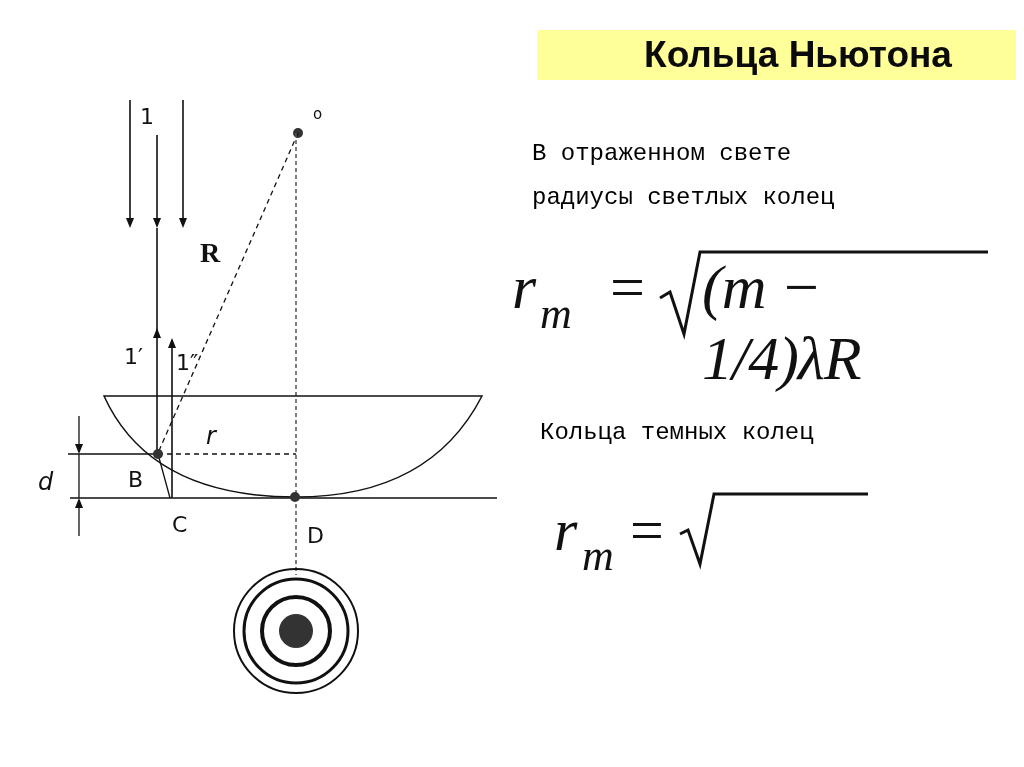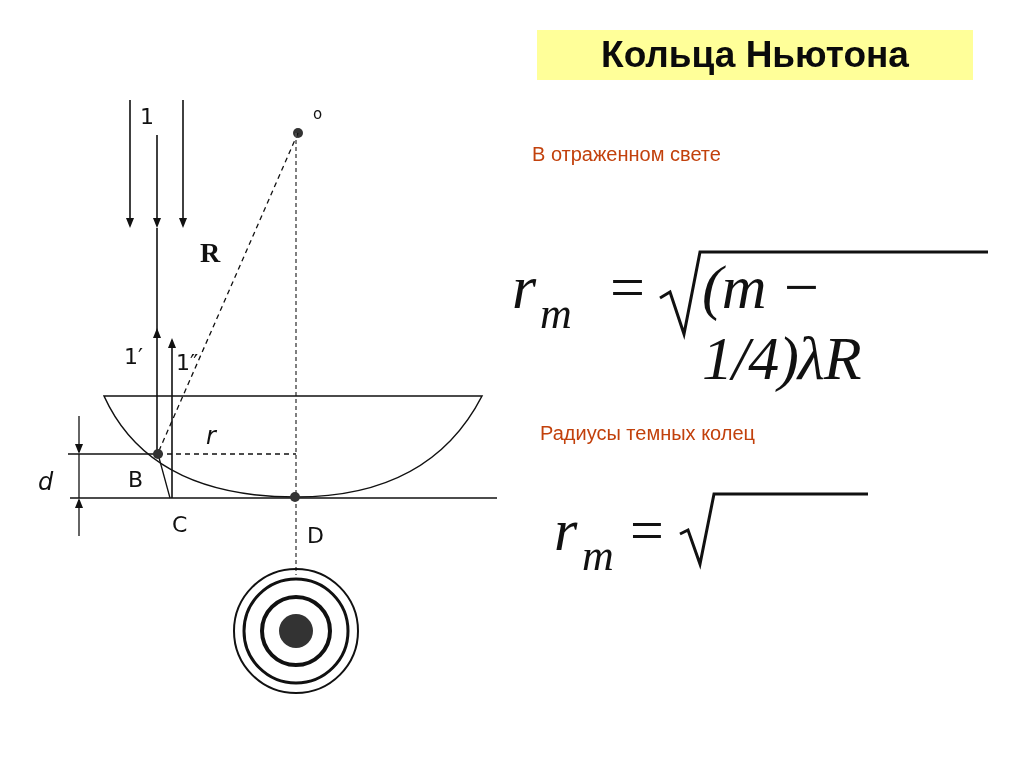--- a/index.html
+++ b/index.html
@@ -1,45 +1,46 @@
 <!DOCTYPE html>
 <html><head>
 <meta charset="utf-8">
 <style>
   html, body { margin:0; padding:0; background:#ffffff; }
   body { width:1024px; height:767px; position:relative; overflow:hidden; font-family:"Liberation Sans", sans-serif; color:#111; }
-  .title-box { position:absolute; left:537px; top:30px; width:436px; height:50px; background:#ffff99; display:flex; align-items:center; justify-content:center; }
+  .title-box { position:absolute; left:537px; top:30px; width:436px; height:50px; background:#ffff99; display:flex; align-items:center; justify-content:center;padding-left:43px; }
   .title-box span { font-family:"Liberation Sans", sans-serif; font-weight:bold; font-size:37px; color:#0b0b0b; }
-  .txt { position:absolute; font-family:Liberation Sans, sans-serif; font-size:20px; color:#c2410c; line-height:44px; }
+  .txt { position:absolute; font-family:Liberation Mono, monospace; font-size:24px; color:#000000; line-height:44px; }
   .formula { position:absolute; font-family:"Liberation Serif", serif; font-style:italic; color:#111; }
   svg.diagram { position:absolute; left:0; top:0; }
   .lbl { font-family:"DejaVu Sans", sans-serif; font-size:22px; fill:#111; }
 </style>
 </head>
 <body>
 
 <div class="title-box">
   <span>Кольца Ньютона</span>
 </div>
 
 <div class="txt" style="left:532px; top:132px;">
   <div>В отраженном свете</div>
+  <div>радиусы светлых колец</div>
 </div>
 
 <div class="formula" style="left:510px; top:250px; height:90px; width:480px;">
   <span style="position:absolute; left:2px; top:2px; font-size:62px;">r</span>
   <span style="position:absolute; left:30px; top:38px; font-size:44px;">m</span>
   <span style="position:absolute; left:100px; top:2px; font-size:62px; font-style:normal;">=</span>
   <svg style="position:absolute; left:148px; top:0;" width="330" height="90">
     <polyline points="2,48 12,42 26,84 42,2 330,2" fill="none" stroke="#111" stroke-width="3"></polyline>
   </svg>
   <span style="position:absolute; left:192px; top:2px; font-size:62px; letter-spacing:-1px;">(m − 1/4)λR</span>
 </div>
 
-<div class="txt" style="left:540px; top:411px;">Радиусы темных колец</div>
+<div class="txt" style="left:540px; top:411px;">Кольца темных колец</div>
 
 <div class="formula" style="left:552px; top:492px; height:90px; width:320px;">
   <span style="position:absolute; left:2px; top:4px; font-size:60px;">r</span>
   <span style="position:absolute; left:30px; top:38px; font-size:44px;">m</span>
   <span style="position:absolute; left:78px; top:4px; font-size:60px; font-style:normal;">=</span>
   <svg style="position:absolute; left:126px; top:0;" width="190" height="80">
     <polyline points="2,42 10,38 22,72 36,2 190,2" fill="none" stroke="#111" stroke-width="3"></polyline>
   </svg>
 </div>
 

